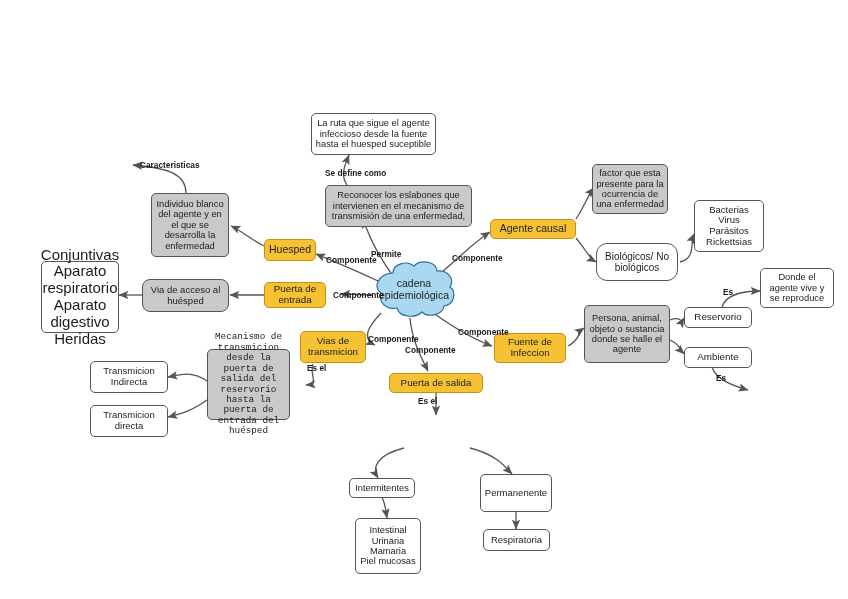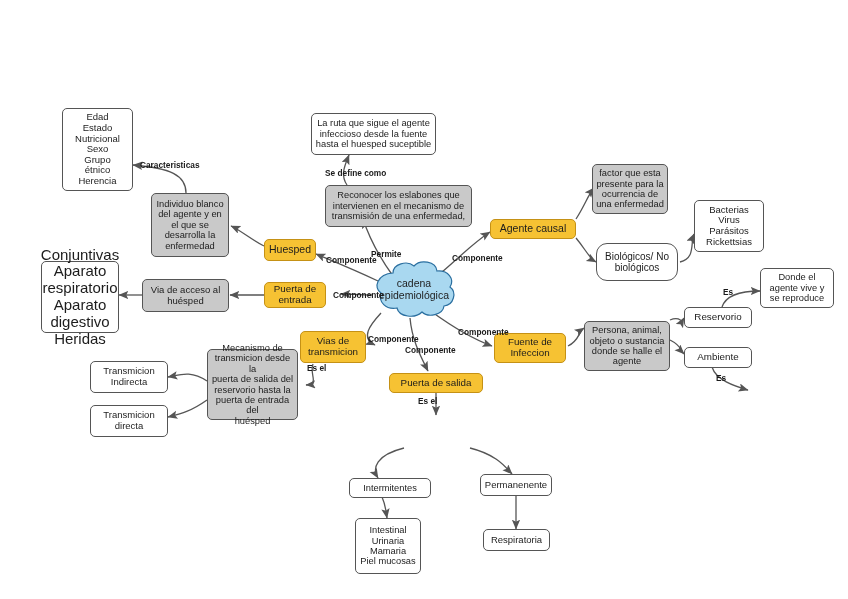--- a/index.html
+++ b/index.html
@@ -117,27 +117,20 @@
   <div class="cloud" style="left:370px;top:258px;width:88px;height:62px;font-size:10.5px;">
     <svg viewBox="0 0 176 124" style="position:absolute;left:0;top:0;width:100%;height:100%;">
       <path d="M46,30 C46,12 74,4 88,16 C100,2 132,6 134,26 C156,24 170,42 160,58
                C174,68 168,94 148,96 C146,114 116,120 104,108 C90,122 58,118 54,100
                C32,104 16,88 22,70 C6,60 14,32 46,30 Z" fill="#a9d8f0" stroke="#2a6fa0" stroke-width="2.4"></path>
     </svg>
     <span class="cloud-label">cadena
 epidemiológica</span>
   </div>
 
-  <div class="node n-white" style="left:62px;top:108px;width:71px;height:83px;font-size:9.5px;">Edad
-Estado
-Nutricional
-Sexo
-Grupo
-étnico
-Herencia</div>
 
   <div class="node n-gray" style="left:151px;top:193px;width:78px;height:64px;font-size:9.3px;">Individuo blanco
 del agente y en
 el que se
 desarrolla la
 enfermedad</div>
 
   <div class="node n-orange" style="left:264px;top:239px;width:52px;height:22px;font-size:10.5px;">Huesped</div>
 
   <div class="node n-white" style="left:311px;top:113px;width:125px;height:42px;font-size:9.3px;">La ruta que sigue el agente
@@ -163,70 +156,70 @@
 Parásitos
 Rickettsias</div>
 
   <div class="node n-white" style="left:41px;top:261px;width:78px;height:72px;font-size:15px;">Conjuntivas
 Aparato
 respiratorio
 Aparato
 digestivo
 Heridas</div>
 
-  <div class="node n-gray" style="left:142px;top:279px;width:87px;height:33px;font-size:9.5px;">Via de acceso al
+  <div class="node n-gray" style="left:142px;top:279px;width:87px;height:33px;font-size:9.5px;border-radius:8px;">Via de acceso al
 huésped</div>
 
   <div class="node n-orange" style="left:264px;top:282px;width:62px;height:26px;font-size:9.8px;">Puerta de
 entrada</div>
 
   <div class="node n-orange" style="left:300px;top:331px;width:66px;height:32px;font-size:9.8px;">Vias de
 transmicion</div>
 
-  <div class="node n-gray" style="left:207px;top:349px;width:91px;height:71px;font-size:9.3px;">Mecanismo de
+  <div class="node n-gray" style="left:207px;top:349px;width:83px;height:71px;font-size:9.3px;font-family:Liberation Mono, monospace;">Mecanismo de
 transmicion desde la
 puerta de salida del
 reservorio hasta la
 puerta de entrada del
 huésped</div>
 
   <div class="node n-white" style="left:90px;top:361px;width:78px;height:32px;font-size:9.5px;">Transmicion
 Indirecta</div>
 
   <div class="node n-white" style="left:90px;top:405px;width:78px;height:32px;font-size:9.5px;">Transmicion
 directa</div>
 
   <div class="node n-orange" style="left:494px;top:333px;width:72px;height:30px;font-size:9.8px;">Fuente de
 Infeccion</div>
 
-  <div class="node n-gray" style="left:584px;top:321px;width:86px;height:50px;font-size:9.3px;">Persona, animal,
+  <div class="node n-gray" style="left:584px;top:305px;width:86px;height:58px;font-size:9.3px;">Persona, animal,
 objeto o sustancia
 donde se halle el
 agente</div>
 
   <div class="node n-white" style="left:684px;top:307px;width:68px;height:21px;font-size:9.8px;">Reservorio</div>
 
   <div class="node n-white" style="left:760px;top:268px;width:74px;height:40px;font-size:9.3px;">Donde el
 agente vive y
 se reproduce</div>
 
   <div class="node n-white" style="left:684px;top:347px;width:68px;height:21px;font-size:9.8px;">Ambiente</div>
 
 
   <div class="node n-orange" style="left:389px;top:373px;width:94px;height:20px;font-size:9.8px;text-align:center;">Puerta de salida</div>
 
 
-  <div class="node n-white" style="left:349px;top:478px;width:82px;height:20px;font-size:9.3px;">Intermitentes</div>
+  <div class="node n-white" style="left:349px;top:478px;width:66px;height:20px;font-size:9.3px;">Intermitentes</div>
 
   <div class="node n-white" style="left:355px;top:518px;width:66px;height:56px;font-size:9.3px;">Intestinal
 Urinaria
 Mamaria
 Piel  mucosas</div>
 
-  <div class="node n-white" style="left:480px;top:474px;width:72px;height:22px;font-size:9.5px;">Permanenente</div>
+  <div class="node n-white" style="left:480px;top:474px;width:72px;height:38px;font-size:9.5px;">Permanenente</div>
 
   <div class="node n-white" style="left:483px;top:529px;width:67px;height:22px;font-size:9.5px;">Respiratoria</div>
 
   <div class="elabel" style="left:140px;top:160px;font-size:8.3px;">Caracteristicas</div>
 
   <div class="elabel" style="left:325px;top:168px;font-size:8.3px;">Se define como</div>
 
   <div class="elabel" style="left:371px;top:249px;font-size:8.3px;">Permite</div>
 
   <div class="elabel" style="left:326px;top:255px;font-size:8.3px;">Componente</div>

